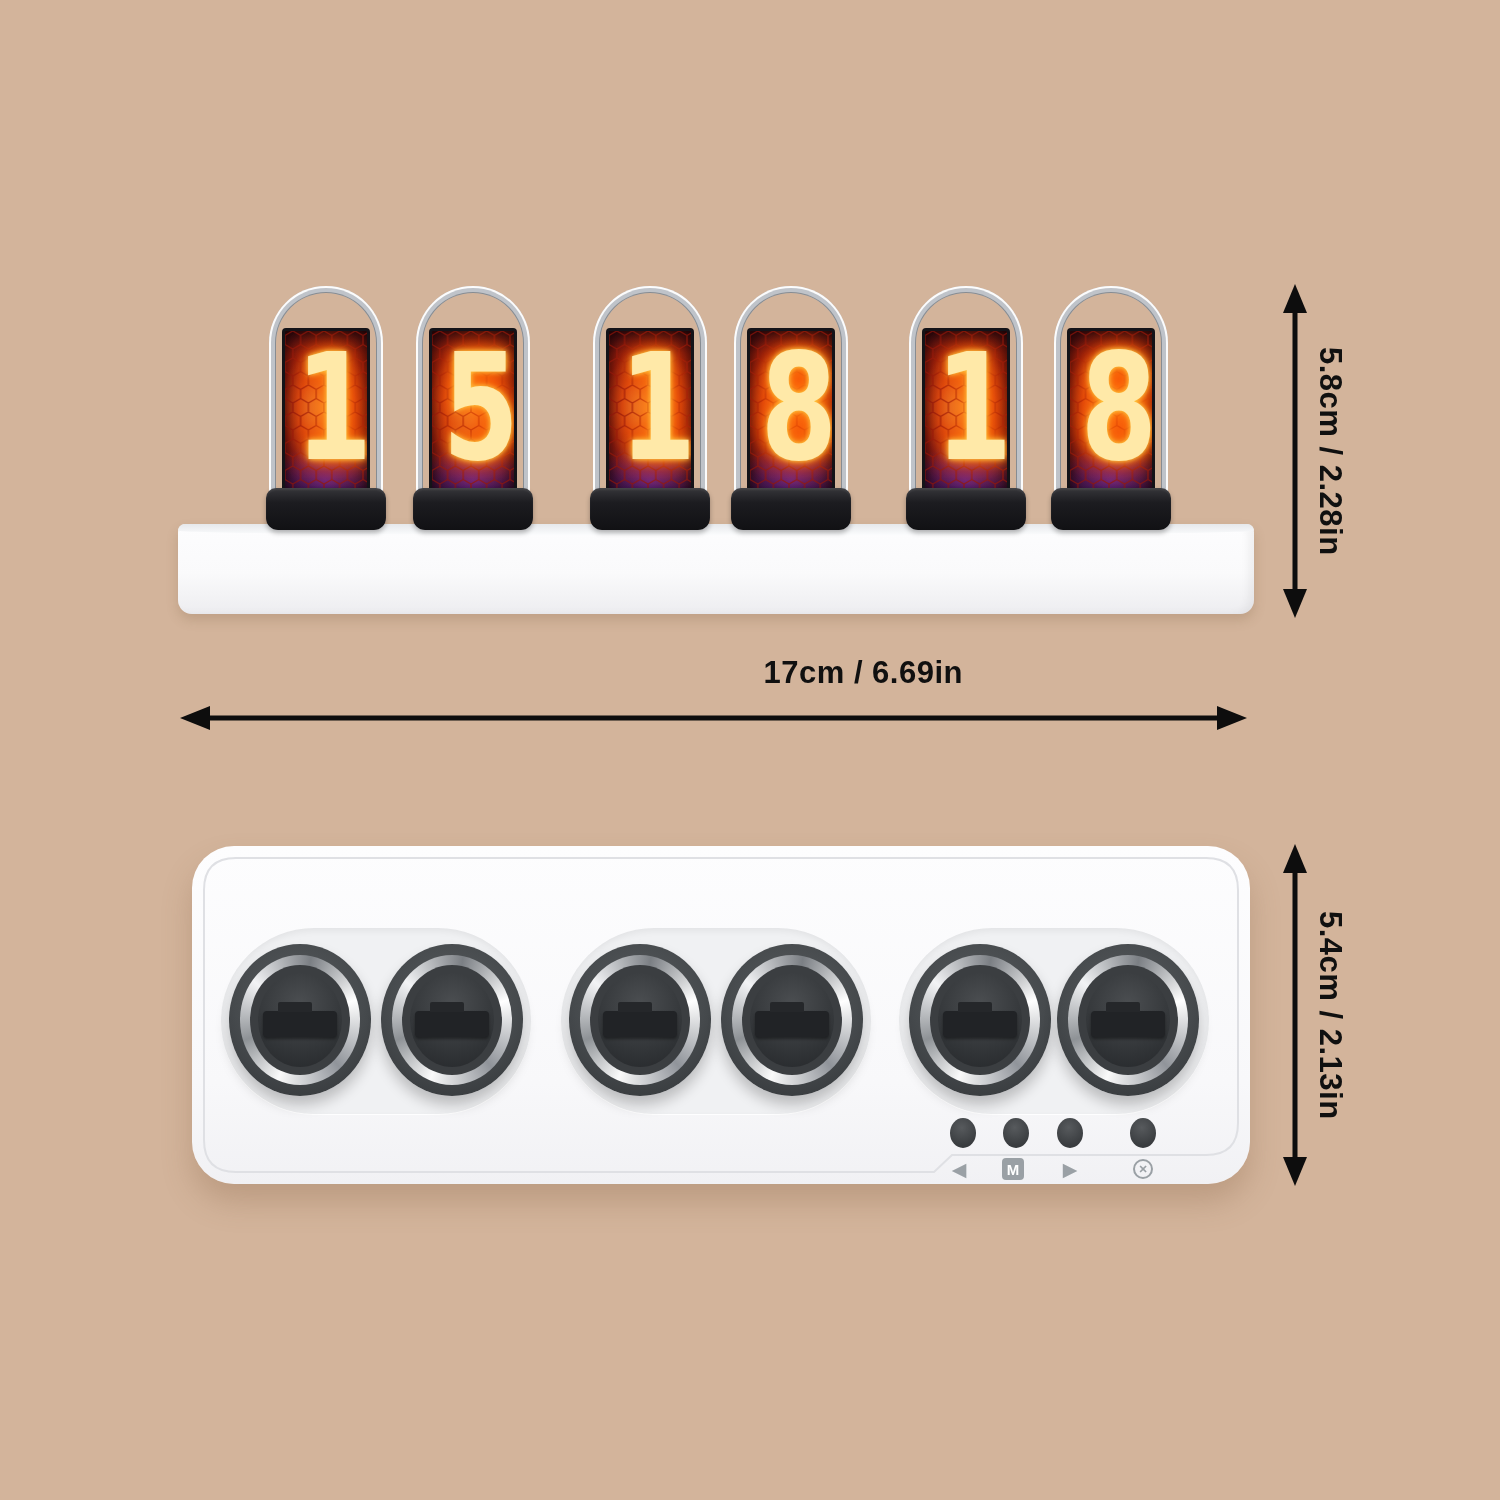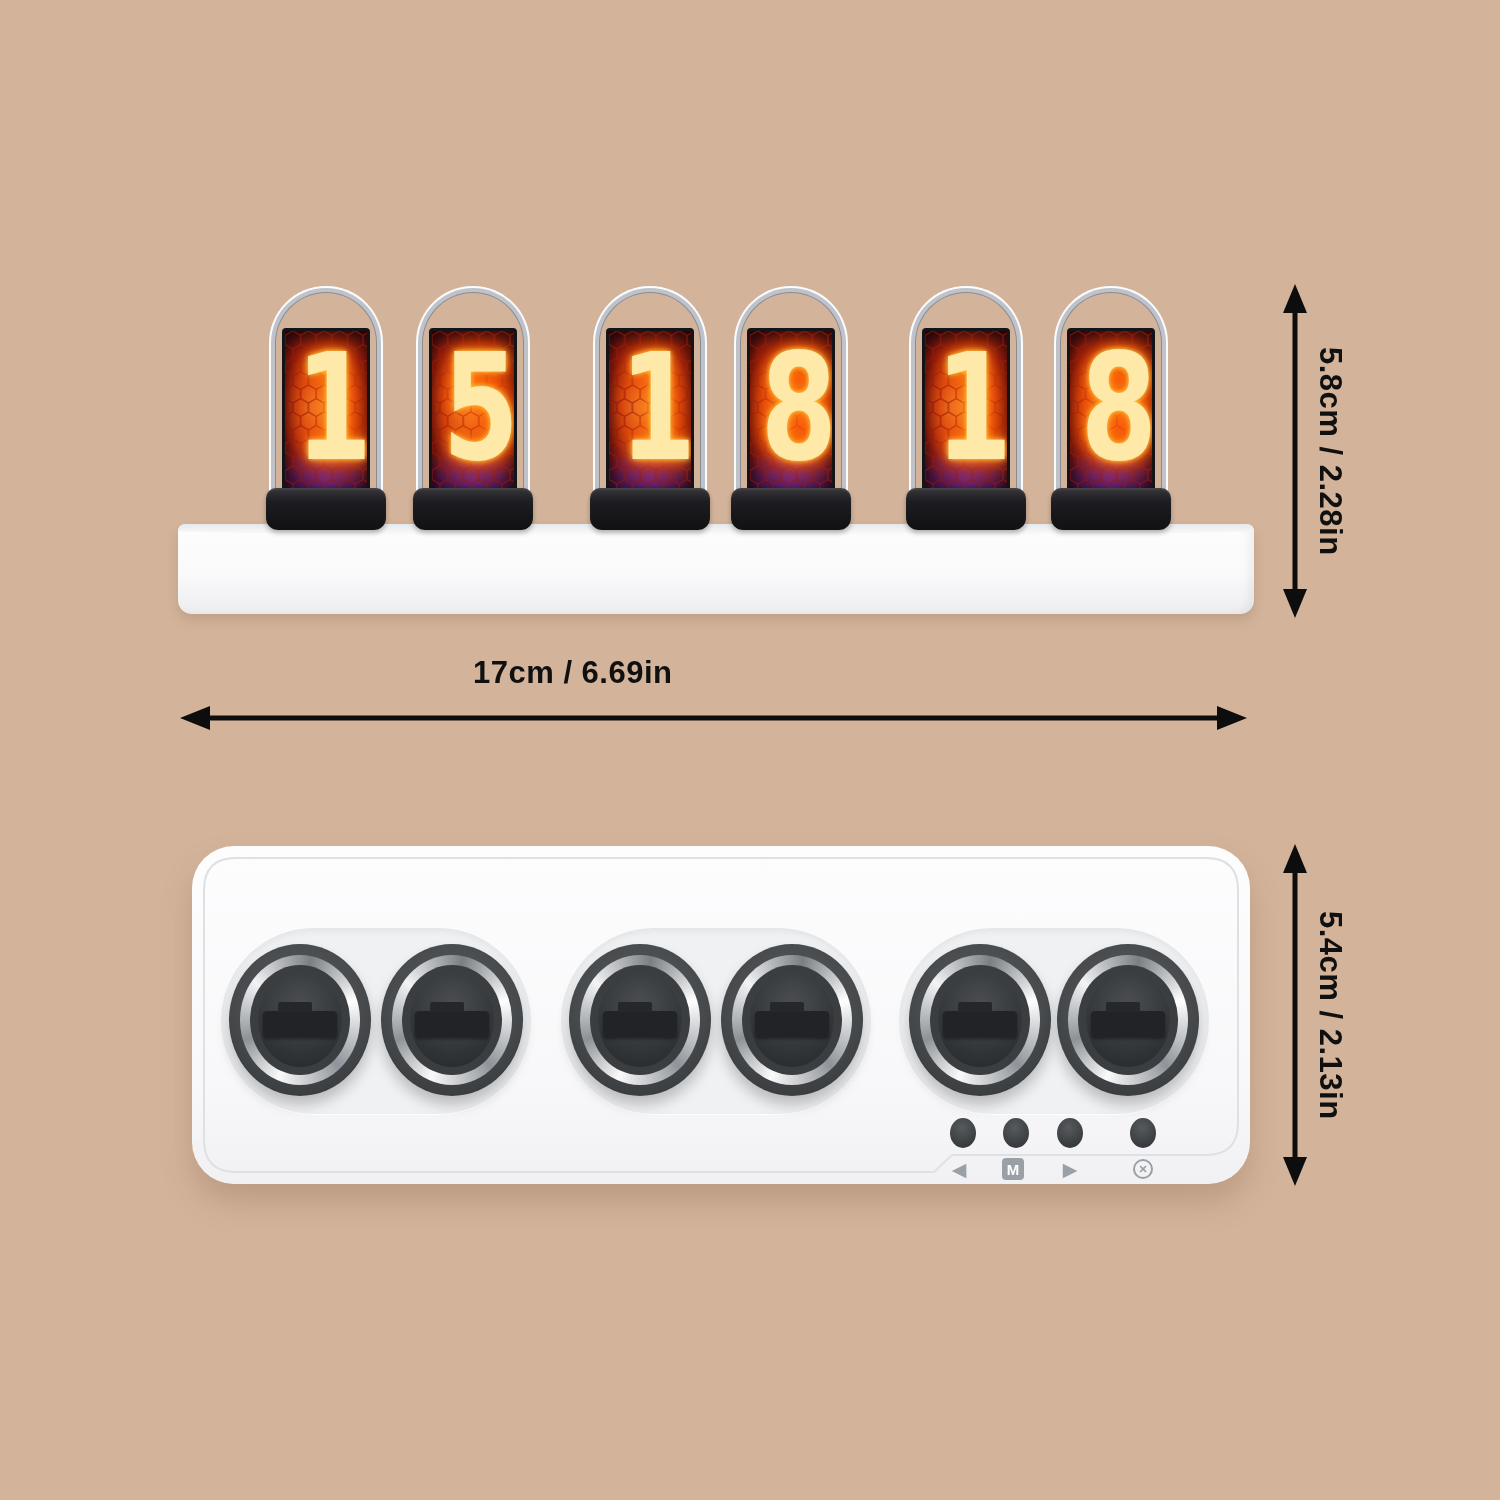--- a/index.html
+++ b/index.html
@@ -115,21 +115,21 @@
     width:20px; height:20px; border-radius:50%; border:2px solid #9aa0a5; box-sizing:border-box;
     display:flex; align-items:center; justify-content:center;
     font-size:11px; font-weight:700; color:#9aa0a5;
   }
   
   .dims{position:absolute; inset:0; width:100%; height:100%; pointer-events:none;}
   .dim-label{
     position:absolute; font-weight:700; font-size:31px; color:#101010;
     letter-spacing:.5px; white-space:nowrap;
   }
-  .width-label{left:473px; top:655px; width:500px; text-align:left;}
+  .width-label{left:463px; top:655px; width:500px; text-align:right;}
   .vert{writing-mode:vertical-rl; text-align:center;}
   .front-height-label{left:1312px; top:251px; height:400px;}
   .top-height-label{left:1312px; top:815px; height:400px;}
 </style>
 </head>
 <body>
 
 <svg width="0" height="0" style="position:absolute" aria-hidden="true">
   <defs>
     <pattern id="hexmesh" width="15.6" height="27" patternUnits="userSpaceOnUse">

